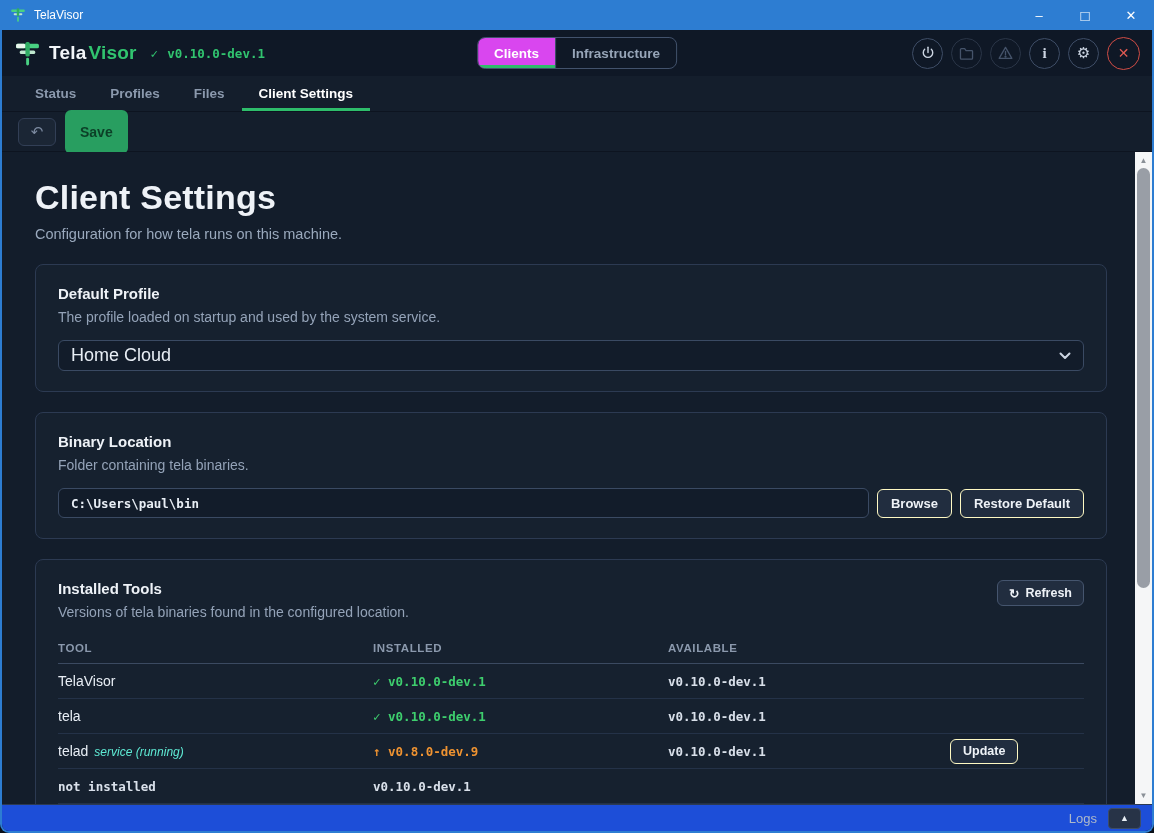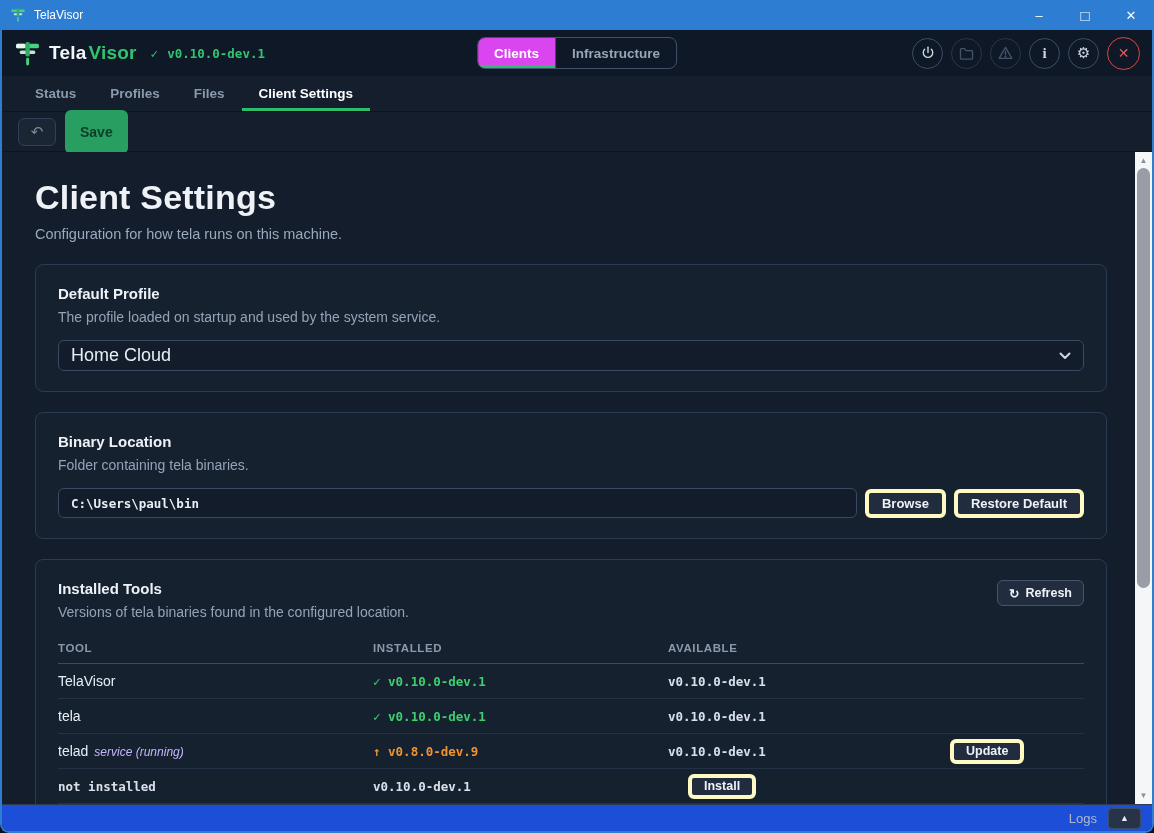--- a/index.html
+++ b/index.html
@@ -59,33 +59,33 @@
   .card { margin-top:22px; background:#16212f; border:1px solid #2c3a52; border-radius:8px; padding:20px 22px; }
   .card-title { font-size:15px; font-weight:bold; color:#eef2f7; }
   .card-desc { margin-top:7px; font-size:14px; color:#94a3b8; }
 
   .select { margin-top:15px; height:31px; width:100%; background:#121c2a; border:1px solid #3a4a63; border-radius:6px; display:flex; align-items:center; padding:0 12px; color:#e8eef5; font-size:18px; cursor:pointer; }
   .select .sel-spacer { flex:1; }
   .select svg { display:block; }
 
   .path-row { margin-top:15px; display:flex; gap:8px; align-items:center; }
   .text-input { flex:1; height:30px; background:#121c2a; border:1px solid #3a4a63; border-radius:6px; color:#e8eef5; font-family:"DejaVu Sans Mono", monospace; font-size:12.5px; font-weight:bold; padding:0 12px; outline:none; }
-  .btn { height:29px; padding:0 13px; background:#212d3f; border:4px solid #fef9c3; border-radius:6px; color:#eef2f7; font-size:13px; font-weight:bold; cursor:pointer; font-family:"Liberation Sans", sans-serif; white-space:nowrap; }
+  .btn { height:29px; padding:0 13px; background:#212d3f; border:1px solid #fef9c3; border-radius:6px; color:#eef2f7; font-size:13px; font-weight:bold; cursor:pointer; font-family:"Liberation Sans", sans-serif; white-space:nowrap; }
   .btn.small { height:25px; font-size:12.5px; padding:0 12px; }
 
   .card-head-row { display:flex; align-items:flex-start; justify-content:space-between; }
   .refresh-btn { display:flex; align-items:center; gap:6px; height:26px; padding:0 11px; background:#212d3f; border:1px solid #45556e; border-radius:6px; color:#eef2f7; font-size:12.5px; font-weight:bold; cursor:pointer; }
 
   .tools-table { margin-top:16px; }
   .t-row { display:grid; grid-template-columns:315px 295px 262px 1fr; align-items:center; }
   .t-head { padding:6px 0 9px 0; border-bottom:1px solid #3b4a61; }
   .t-head .t-col { font-size:11.5px; font-weight:bold; color:#8b99ad; letter-spacing:.6px; }
   .t-body .t-row { border-bottom:1px solid #243248; min-height:35px; }
   .tool-name { font-size:14px; color:#e8eef5; }
-  .tool-note { font-size:12px; font-style:italic; color:#c4b5fd; margin-left:6px; }
+  .tool-note { font-size:12px; font-style:italic; color:#5eead4; margin-left:6px; }
   .mono { font-family:"DejaVu Sans Mono", monospace; font-size:12.5px; font-weight:bold; }
   .installed.ok { color:#3ecf6e; }
   .installed.outdated { color:#ef9331; }
   .installed.missing { color:#d9e0ea; }
   .available { color:#d9e0ea; }
   .t-action { display:flex; justify-content:flex-start;margin-left:20px; }
 
   
   .scrollbar { position:absolute; top:0; right:0; bottom:0; width:17px; background:#f5f6f7; }
   .sb-arrow { position:absolute; left:0; width:17px; height:15px; display:flex; align-items:center; justify-content:center; color:#8a9097; font-size:8px; cursor:pointer; }
@@ -270,23 +270,20 @@
               <span class="mono installed outdated">↑ v0.8.0-dev.9</span>
               <span class="mono available">v0.10.0-dev.1</span>
               <span class="t-action">
                   <button class="btn small">Update</button>
                 </span>
             </div>
 
             <div class="t-row">
               <span class="mono installed missing">not installed</span>
               <span class="mono available">v0.10.0-dev.1</span>
-              <span class="t-action">
-                  <button class="btn small">Install</button>
-                </span>
             </div>
 
           </div>
         </div>
       </div>
 
     </div>
 
     <div class="scrollbar">
       <span class="sb-arrow up">▲</span>

